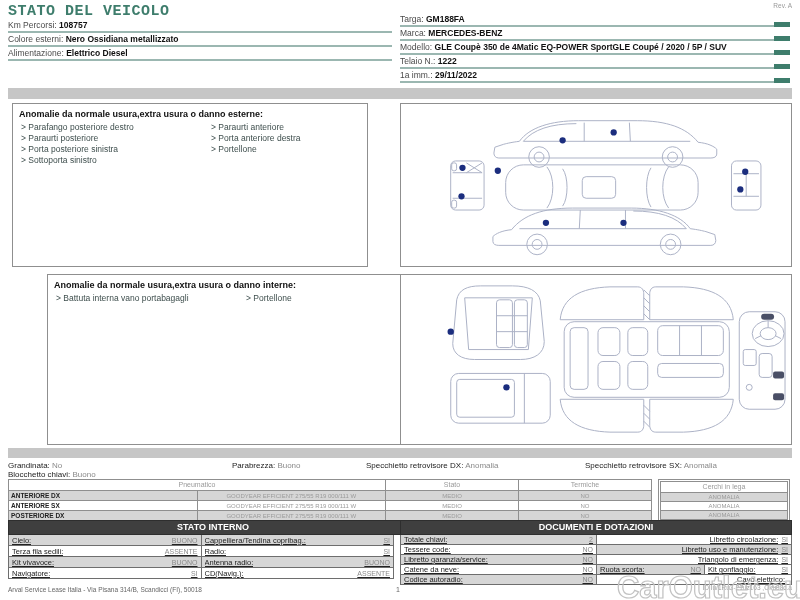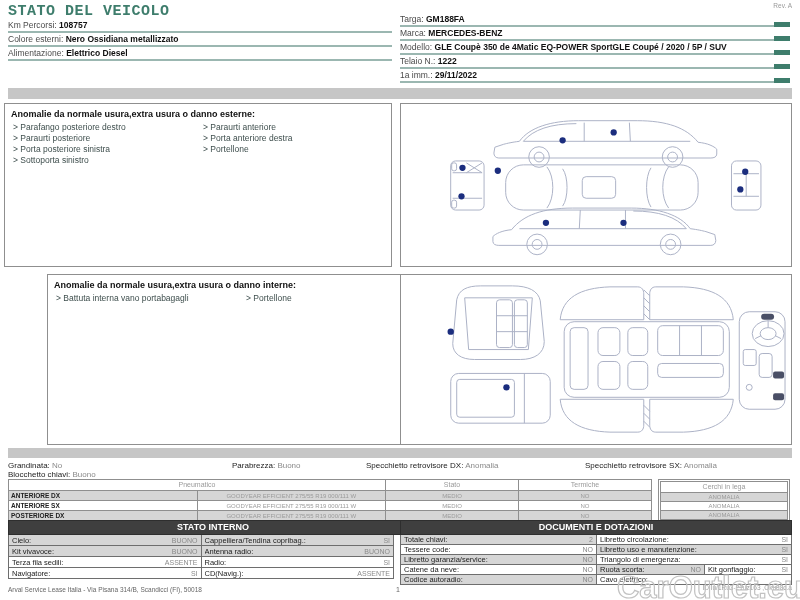--- a/index.html
+++ b/index.html
@@ -18,21 +18,21 @@
   .info-row .lbl{color:#4a4a4a;}
   .info-row .val{color:#111;font-weight:bold;}
   .info-row .sq{position:absolute;right:0;bottom:-2px;width:16px;height:5px;
                 background:var(--accent-teal);}
 
   .bar{position:absolute;left:8px;width:784px;background:var(--bar-gray);}
   .bar1{top:88px;height:11px;}
   .bar2{top:448px;height:10px;}
 
   .panel{position:absolute;border:1px solid #8f8f8f;background:#fff;box-sizing:border-box;}
-  .ext-l{left:4px;top:103px;width:388px;height:164px;}
+  .ext-l{left:12px;top:103px;width:356px;height:164px;}
   .ext-r{left:400px;top:103px;width:392px;height:164px;}
   .int-l{left:8px;top:274px;width:386px;height:171px;margin-left:39px;}
   .int-r{left:400px;top:274px;width:392px;height:171px;}
   .panel-title{font-size:9px;font-weight:bold;color:#111;padding:5px 6px 3px;}
   .anom-cols{display:flex;padding:0 8px;}
   .anom-col1{width:190px;}
   .anom-col2{flex:1;}
   .anom-item{font-size:8.5px;color:#3e4e4d;line-height:11px;max-width:155px;
              padding-left:10px;text-indent:-10px;}
   .anom-item::before{content:"> ";}
@@ -58,27 +58,27 @@
   .cerchi-table{width:128px;table-layout:fixed;}
 
   .section{position:absolute;top:520px;box-sizing:border-box;}
   .sec-si{left:8px;width:410px;}
   .sec-doc{left:400px;width:392px;}
   .sec-header{background:var(--header-dark);color:#fff;font-weight:bold;font-size:9px;
               text-align:center;height:13px;line-height:13px;border:1px solid #2e2e2e;}
   .kv-rows{border-left:1px solid #6e6e6e;border-top:0;}
   .kv-row{display:flex;}
   .kv{display:flex;justify-content:space-between;align-items:center;box-sizing:border-box;
-      padding:0 3px;border-right:1px solid #6e6e6e;border-bottom:1px solid #6e6e6e;}
+      padding:0 3px;border-right:1px solid #6e6e6e;border-bottom:1px solid #6e6e6e;text-decoration:underline;}
   .sec-si .kv{height:11px;}
   .sec-doc .kv{height:10px;}
   .kv .k{font-size:7.5px;color:#222;white-space:nowrap;overflow:hidden;}
   .kv .v{font-size:7px;color:var(--value-gray);padding-left:3px;}
   .kv.g{background:var(--row-gray);}
-  .w193{width:192.5px;} .w196l{width:196px;} .w196r{width:195px;} .w108{width:108px;} .w87{width:87px;}
+  .w193{width:192.5px;} .w196l{width:196px;} .w196r{width:195px;justify-content:flex-end;} .w108{width:108px;} .w87{width:87px;}
 
   .footer-left{position:absolute;left:8px;top:586px;font-size:6.5px;color:#666;}
   .footer-page{position:absolute;left:396px;top:586px;font-size:7px;color:#666;}
   .footer-id{position:absolute;right:8px;top:584px;font-size:6.5px;color:#9a9a9a;}
   .watermark{position:absolute;right:-3px;bottom:-6px;font-size:31px;font-weight:bold;
              color:rgba(255,255,255,0.12);-webkit-text-stroke:1.2px #c2c2c2;z-index:5;}
 </style>
 </head>
 <body>
 
@@ -349,37 +349,37 @@
         <div class="kv g w193">
             <span class="k">Cielo:</span>
             <span class="v">BUONO</span>
           </div>
         <div class="kv g w193">
             <span class="k">Cappelliera/Tendina copribag.:</span>
             <span class="v">SI</span>
           </div>
       </div>
       <div class="kv-row">
+        <div class="kv w193">
+            <span class="k">Terza fila sedili:</span>
+            <span class="v">ASSENTE</span>
+          </div>
+        <div class="kv w193">
+            <span class="k">Radio:</span>
+            <span class="v">SI</span>
+          </div>
+      </div>
+      <div class="kv-row">
         <div class="kv g w193">
             <span class="k">Kit vivavoce:</span>
             <span class="v">BUONO</span>
           </div>
         <div class="kv g w193">
             <span class="k">Antenna radio:</span>
             <span class="v">BUONO</span>
-          </div>
-      </div>
-      <div class="kv-row">
-        <div class="kv w193">
-            <span class="k">Terza fila sedili:</span>
-            <span class="v">ASSENTE</span>
-          </div>
-        <div class="kv w193">
-            <span class="k">Radio:</span>
-            <span class="v">SI</span>
           </div>
       </div>
       <div class="kv-row">
         <div class="kv w193">
             <span class="k">Navigatore:</span>
             <span class="v">SI</span>
           </div>
         <div class="kv w193">
             <span class="k">CD(Navig.):</span>
             <span class="v">ASSENTE</span>

